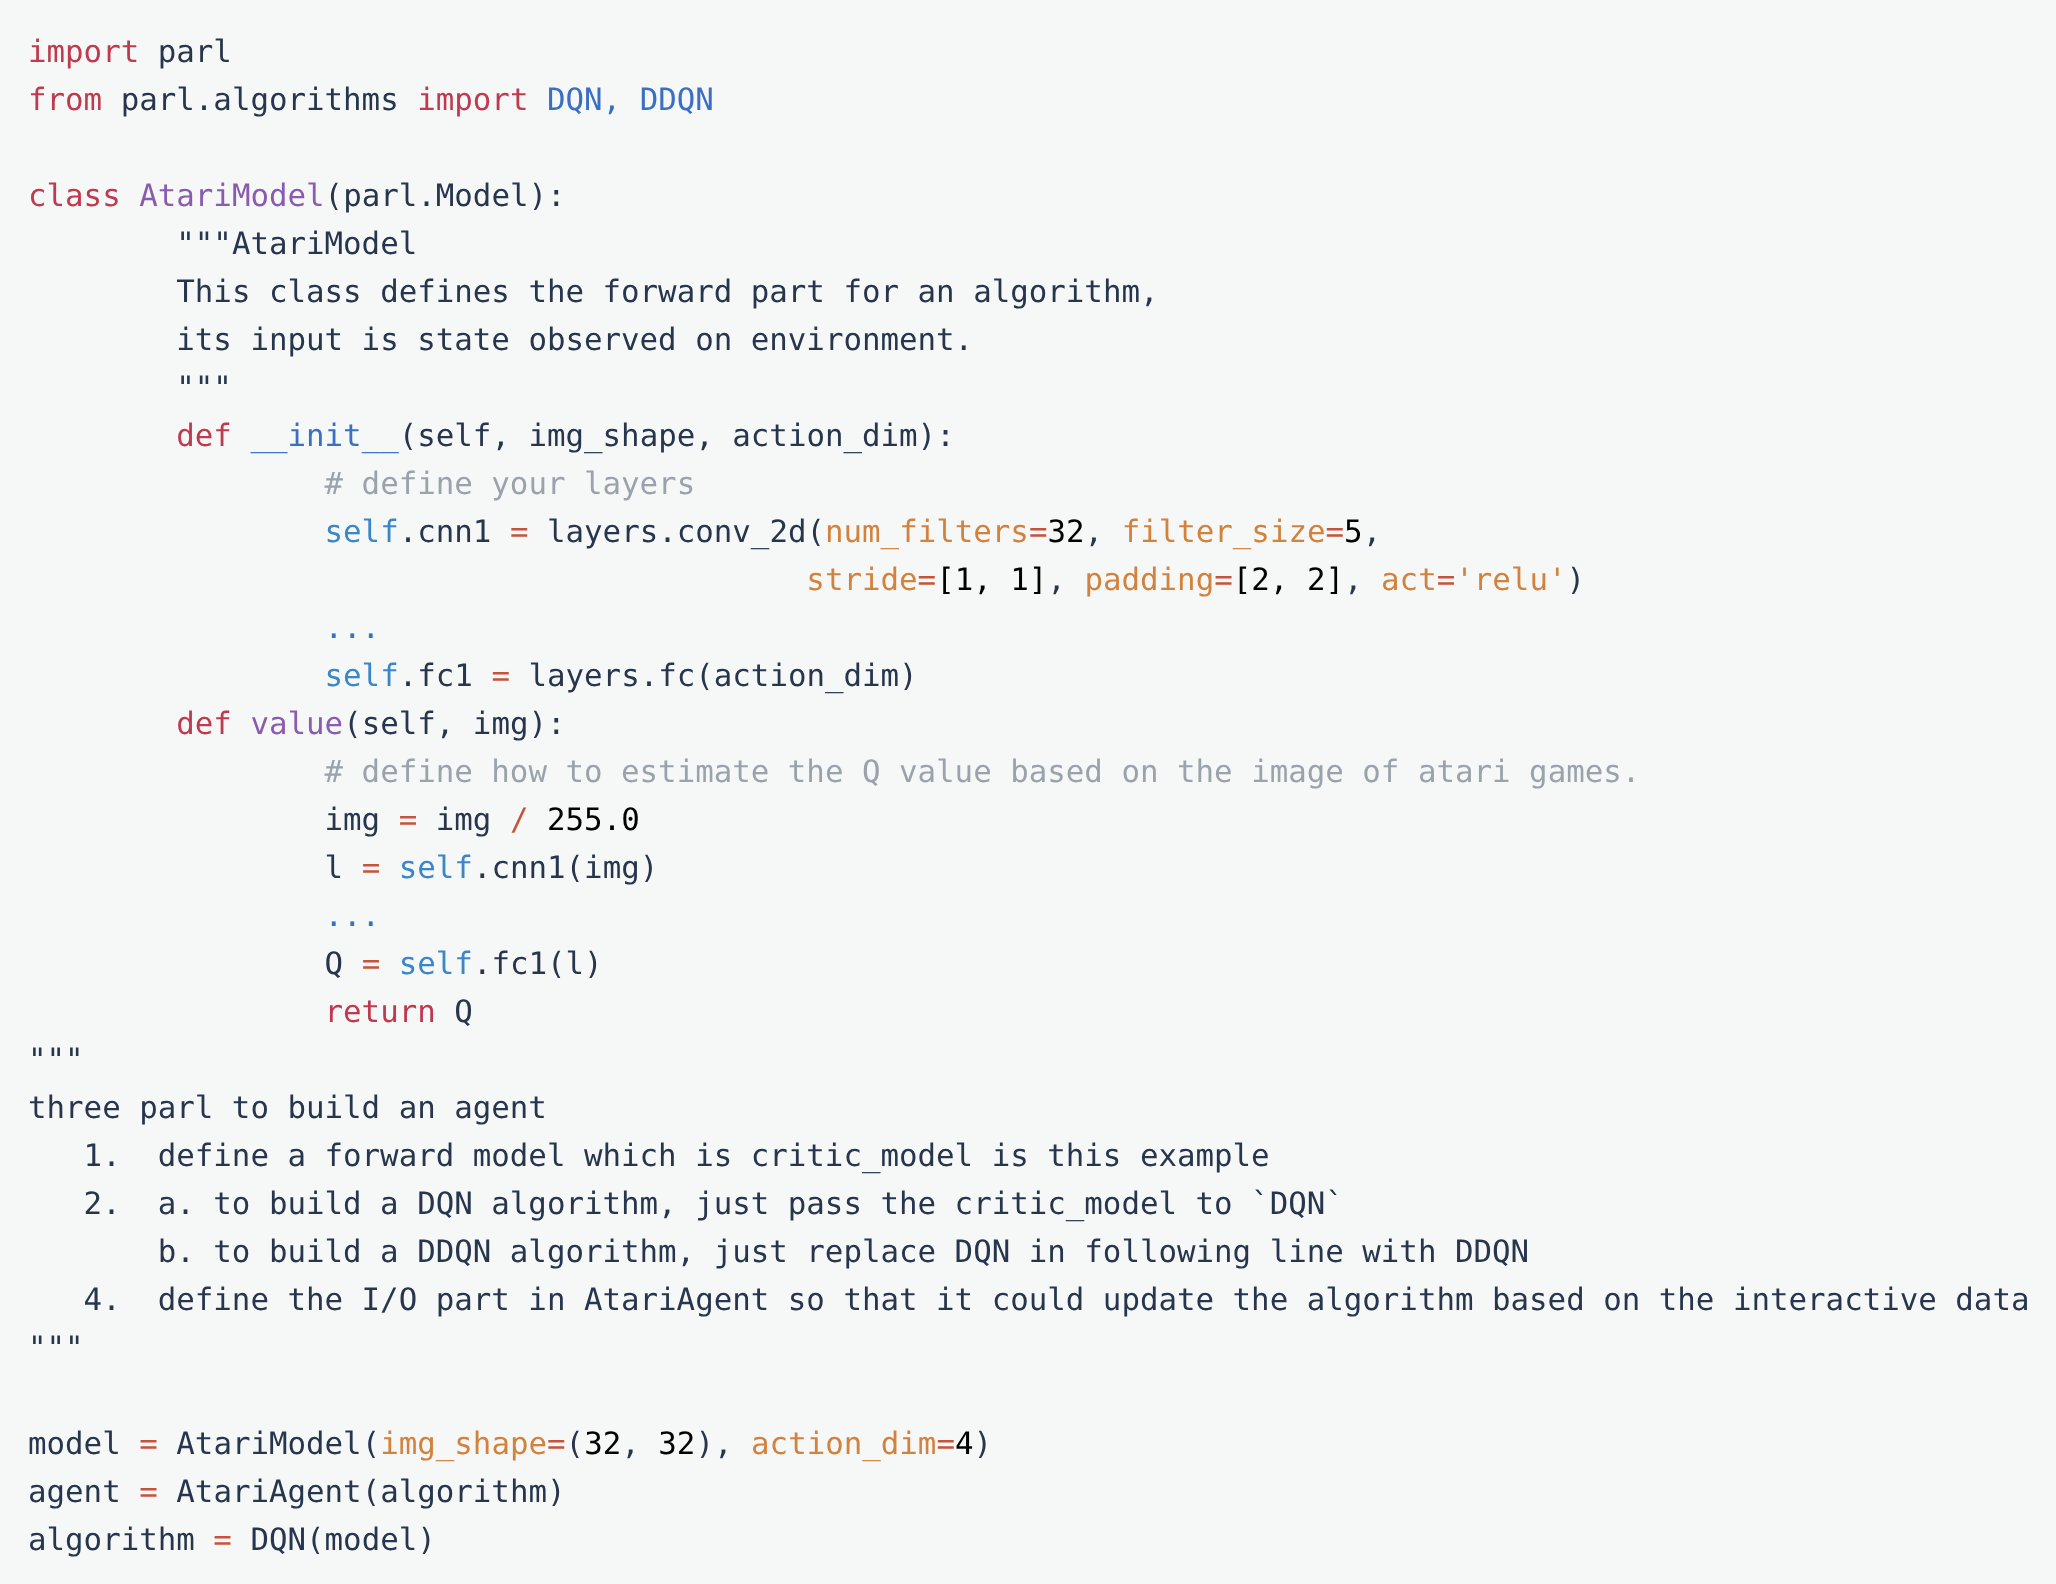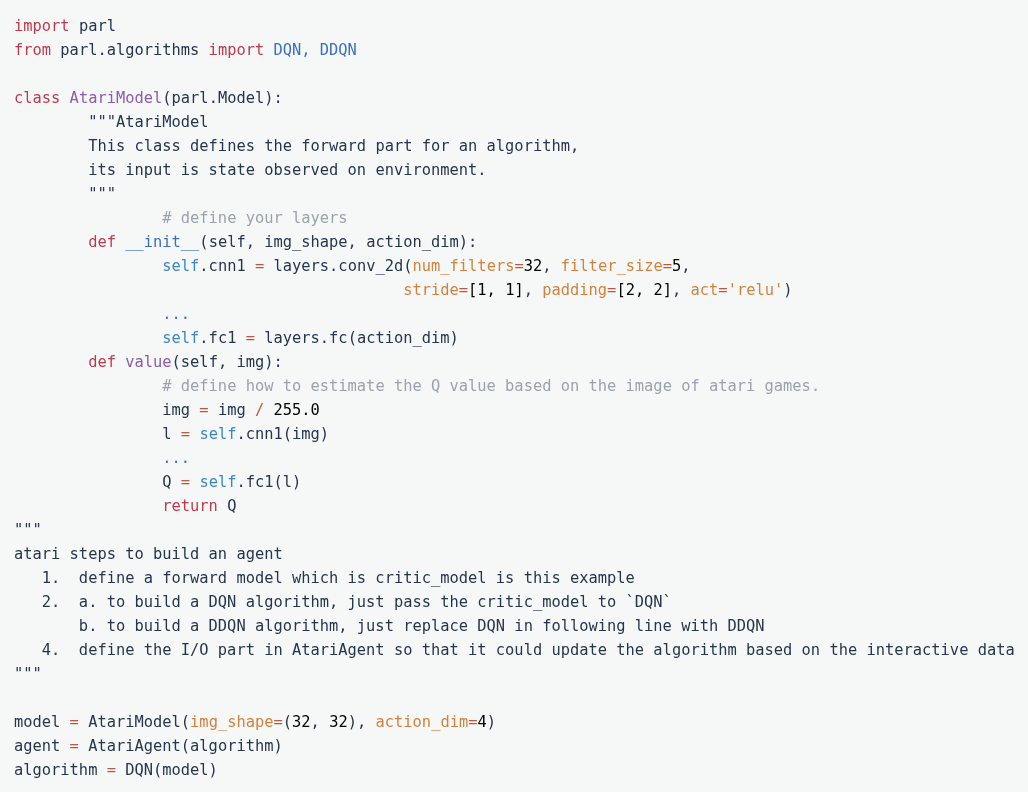--- a/index.html
+++ b/index.html
@@ -58,23 +58,23 @@
   <div class="line"><span class="kw">class</span><span class="cls"> AtariModel</span><span class="plain">(</span><span class="plain">parl.Model</span><span class="plain">):</span></div>
 
   <div class="line"><span class="plain">        </span><span class="doc">"""AtariModel</span></div>
 
   <div class="line"><span class="plain">        </span><span class="doc">This class defines the forward part for an algorithm,</span></div>
 
   <div class="line"><span class="plain">        </span><span class="doc">its input is state observed on environment.</span></div>
 
   <div class="line"><span class="plain">        </span><span class="doc">"""</span></div>
 
+  <div class="line"><span class="plain">        </span><span class="kw">def</span><span class="fn"> __init__</span><span class="plain">(self, img_shape, action_dim):</span></div>
+
   <div class="line"><span class="plain">                </span><span class="com"># define your layers</span></div>
-
-  <div class="line"><span class="plain">        </span><span class="kw">def</span><span class="fn"> __init__</span><span class="plain">(self, img_shape, action_dim):</span></div>
 
   <div class="line"><span class="plain">                </span><span class="slf">self</span><span class="plain">.cnn1 </span><span class="op">=</span><span class="plain"> layers.conv_2d(</span><span class="kwarg">num_filters</span><span class="op">=</span><span class="num">32</span><span class="plain">, </span><span class="kwarg">filter_size</span><span class="op">=</span><span class="num">5</span><span class="plain">,</span></div>
 
   <div class="line"><span class="plain">                                          </span><span class="kwarg">stride</span><span class="op">=</span><span class="num">[1, 1]</span><span class="plain">, </span><span class="kwarg">padding</span><span class="op">=</span><span class="num">[2, 2]</span><span class="plain">, </span><span class="kwarg">act</span><span class="op">=</span><span class="str">'relu'</span><span class="plain">)</span></div>
 
   <div class="line"><span class="plain">                </span><span class="ell">...</span></div>
 
   <div class="line"><span class="plain">                </span><span class="slf">self</span><span class="plain">.fc1 </span><span class="op">=</span><span class="plain"> layers.fc(action_dim)</span></div>
 
   <div class="line"><span class="plain">        </span><span class="kw">def</span><span class="cls"> value</span><span class="plain">(self, img):</span></div>
@@ -86,21 +86,21 @@
   <div class="line"><span class="plain">                </span><span class="plain">l </span><span class="op">=</span><span class="plain"> </span><span class="slf">self</span><span class="plain">.cnn1(img)</span></div>
 
   <div class="line"><span class="plain">                </span><span class="ell">...</span></div>
 
   <div class="line"><span class="plain">                </span><span class="plain">Q </span><span class="op">=</span><span class="plain"> </span><span class="slf">self</span><span class="plain">.fc1(l)</span></div>
 
   <div class="line"><span class="plain">                </span><span class="kw">return</span><span class="plain"> Q</span></div>
 
   <div class="line"><span class="doc">"""</span></div>
 
-  <div class="line"><span class="doc">atari steps to build an agent</span></div>
+  <div class="line"><span class="doc">three parl to build an agent</span></div>
 
   <div class="line"><span class="doc">   1.  define a forward model which is critic_model is this example</span></div>
 
   <div class="line"><span class="doc">   2.  a. to build a DQN algorithm, just pass the critic_model to `DQN`</span></div>
 
   <div class="line"><span class="doc">       b. to build a DDQN algorithm, just replace DQN in following line with DDQN</span></div>
 
   <div class="line"><span class="doc">   4.  define the I/O part in AtariAgent so that it could update the algorithm based on the interactive data</span></div>
 
   <div class="line"><span class="doc">"""</span></div>

